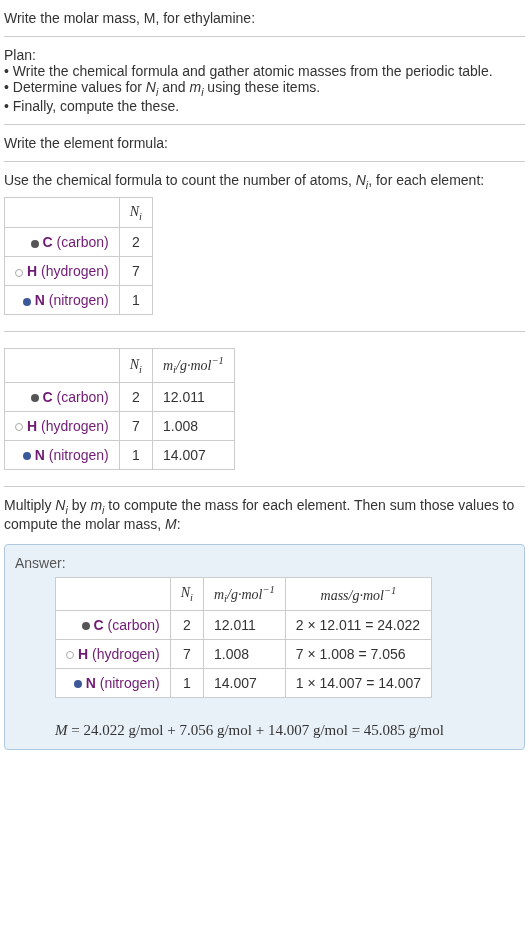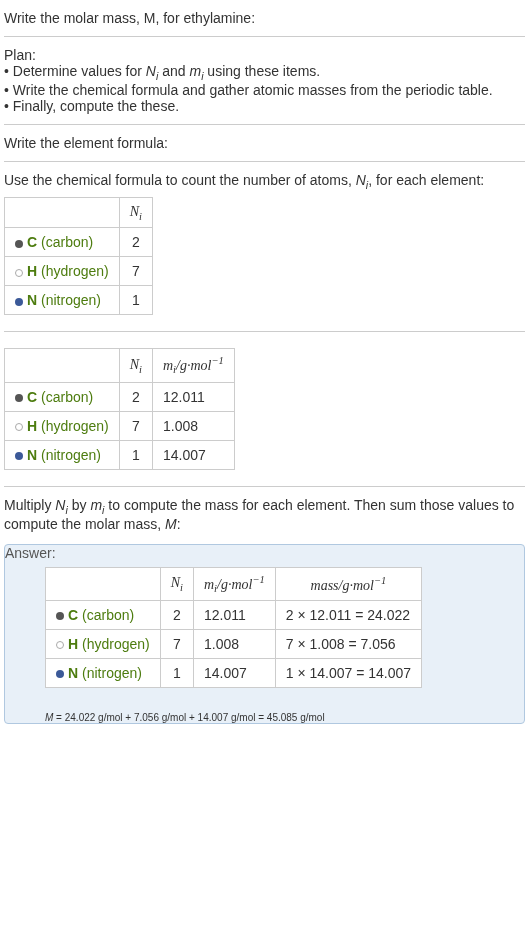--- a/index.html
+++ b/index.html
@@ -49,21 +49,22 @@
     th {
       font-weight: normal;
       font-style: italic;
       font-family: 'Times New Roman', serif;
       text-align: center;
     }
     td.num {
       text-align: center;
     }
     .element-cell {
-      color: #4d7c0f;
+      color: #701a75;
+      text-align: right;
     }
     .bullet {
       display: inline-block;
       width: 8px;
       height: 8px;
       border-radius: 50%;
       margin-right: 4px;
       vertical-align: middle;
     }
     .bullet-c {
@@ -73,53 +74,54 @@
       background: #fff;
       border: 1px solid #aaa;
     }
     .bullet-n {
       background: #3b5998;
     }
     .answer-box {
       background: #e8f0f8;
       border: 1px solid #b0c8e0;
       border-radius: 4px;
+      padding: 10px;
       margin-top: 6px;
     }
     .answer-label {
       color: #555;
       margin-bottom: 6px;
     }
     .answer-table {
       background: #fff;
       margin-left: 40px;
     }
     .answer-formula {
       margin-left: 40px;
       margin-top: 24px;
-      font-family: Liberation Sans, sans-serif;
-      font-size: 10px;
+      font-family: Liberation Serif, serif;
+      font-size: 15px;
     }
     .sigma {
       font-family: 'Times New Roman', serif;
     }
   </style>
 </head>
 <body>
 
 <div class="section">
   <div>Write the molar mass, M, for ethylamine:</div>
 </div>
 
 <hr class="hr">
 
 <div class="section">
   <div>Plan:</div>
+  <div>• Write the chemical formula and gather atomic masses from the periodic table.</div>
   <div>• Determine values for <i>N<sub>i</sub></i> and <i>m<sub>i</sub></i> using these items.</div>
-  <div>• Write the chemical formula and gather atomic masses from the periodic table.</div>
   <div>• Finally, compute the these.</div>
 </div>
 
 <hr class="hr">
 
 <div class="section">
   <div>Write the element formula:</div>
 </div>
 
 <hr class="hr">

